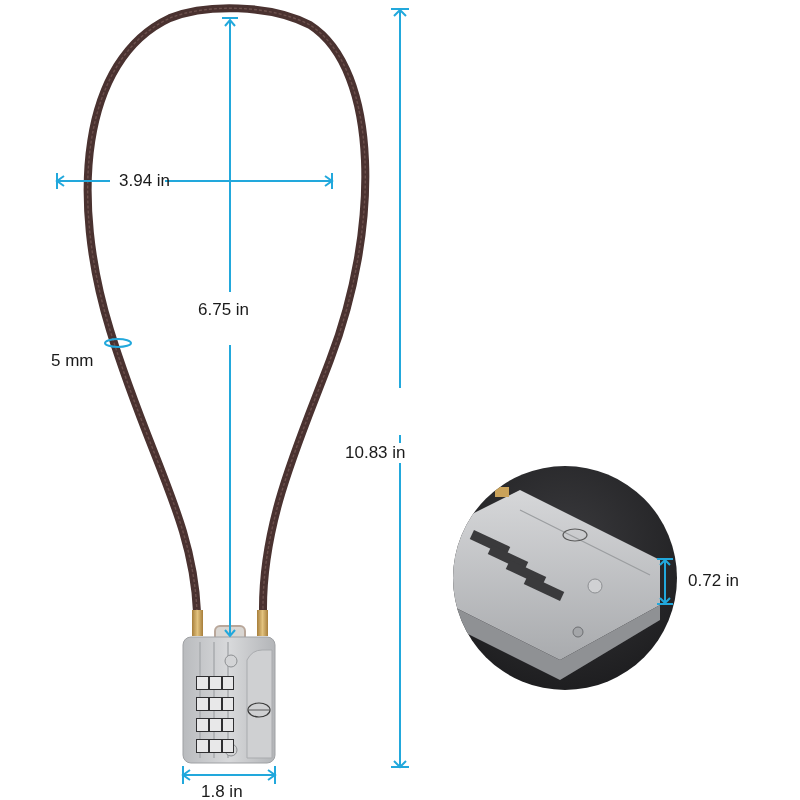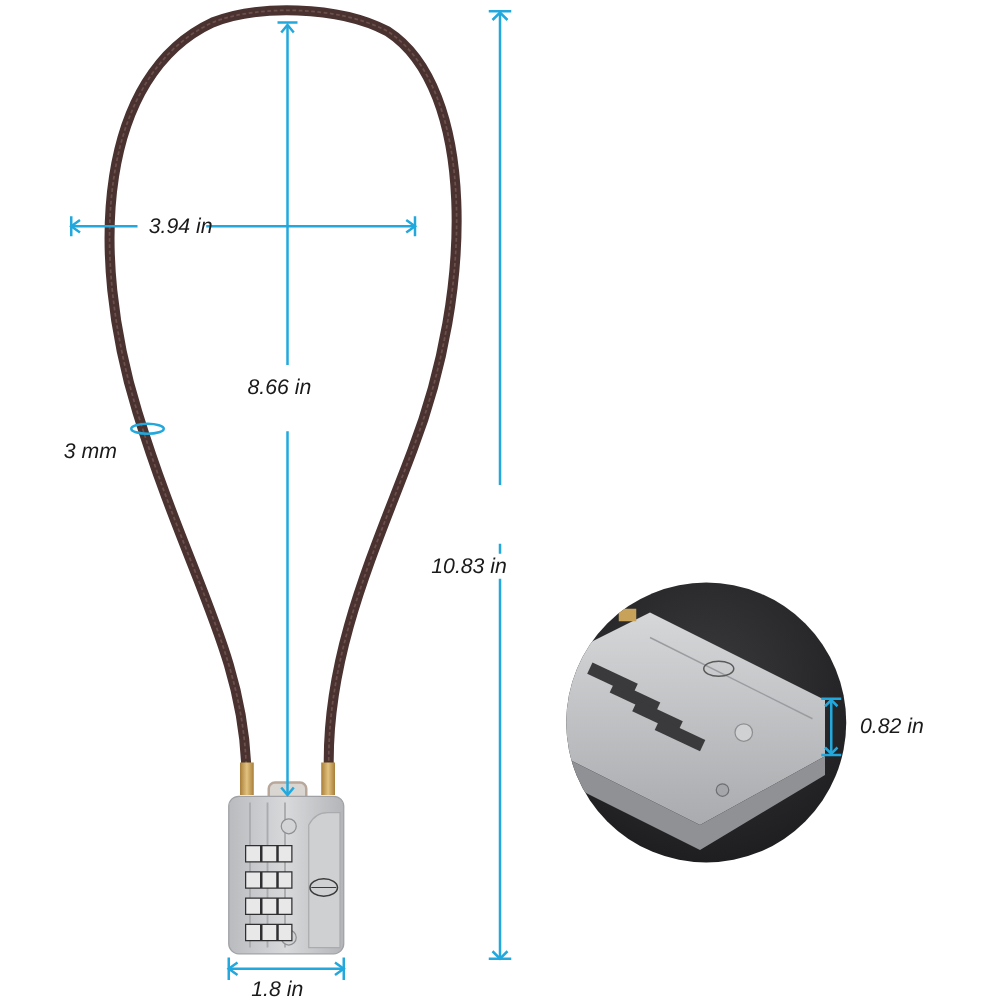--- a/index.html
+++ b/index.html
@@ -1,18 +1,18 @@
 <!DOCTYPE html>
 <html><head>
 <meta charset="utf-8">
 <style>
   html, body { margin: 0; padding: 0; background: #ffffff; }
   body { width: 800px; height: 800px; position: relative; overflow: hidden; font-family: "Liberation Sans", sans-serif; }
   .stage { position: absolute; left: 0; top: 0; width: 800px; height: 800px; }
-  .label { position: absolute; font-family: "Liberation Sans", sans-serif; font-size: 17px; color: #1a1a1a; background: #ffffff; padding: 0 2px; line-height: 20px; white-space: nowrap; font-style: italic; }
+  .label { position: absolute; font-family: "Liberation Sans", sans-serif; font-size: 17px; color: #1a1a1a; background: #ffffff; padding: 0 2px; line-height: 20px; white-space: nowrap; }
   .label.nobg { background: transparent; }
   svg { position: absolute; left: 0; top: 0; }
 </style>
 </head>
 <body>
 
 <div class="stage">
 
   <svg width="800" height="800" viewBox="0 0 800 800">
     <defs>
@@ -136,19 +136,19 @@
         <line x1="665" y1="560" x2="665" y2="603"></line>
         <line x1="657" y1="559" x2="673" y2="559"></line>
         <line x1="657" y1="604" x2="673" y2="604"></line>
         <polyline points="660,565 665,560 670,565"></polyline>
         <polyline points="660,598 665,603 670,598"></polyline>
       </g>
     </g>
   </svg>
 
   <div class="label nobg" style="left:117px; top:171px;">3.94 in</div>
-  <div class="label" style="left:196px; top:300px;">8.66 in</div>
+  <div class="label" style="left:196px; top:300px;">6.75 in</div>
   <div class="label" style="left:343px; top:396px;margin-top:47px;">10.83 in</div>
-  <div class="label" style="left:49px; top:351px;">3 mm</div>
+  <div class="label" style="left:49px; top:351px;">5 mm</div>
   <div class="label" style="left:199px; top:782px;">1.8 in</div>
-  <div class="label" style="left:686px; top:571px;">0.82 in</div>
+  <div class="label" style="left:686px; top:571px;">0.72 in</div>
 
 </div>
 
 </body></html>

